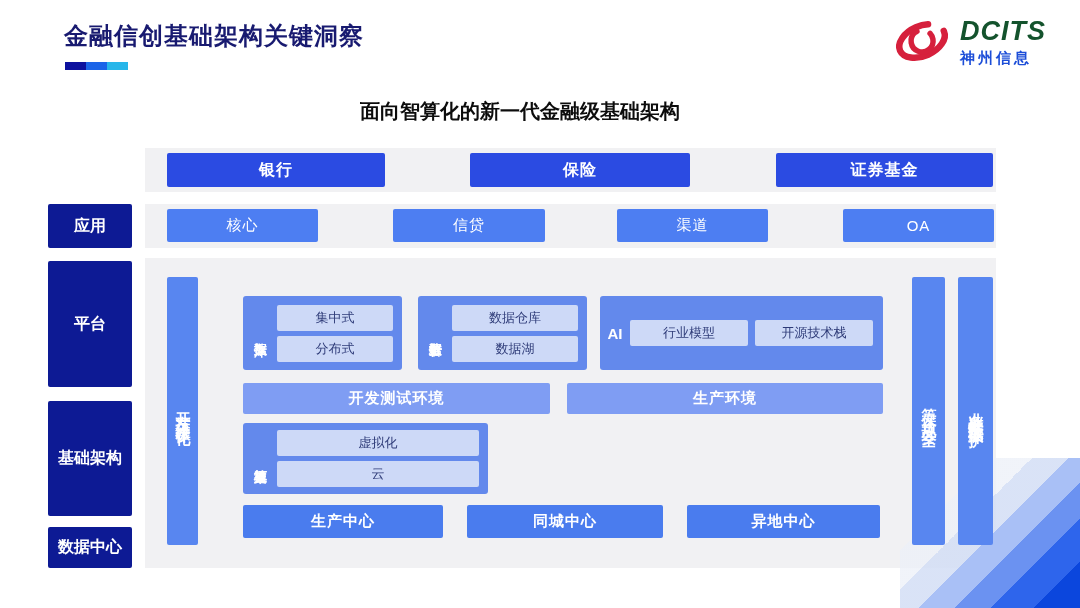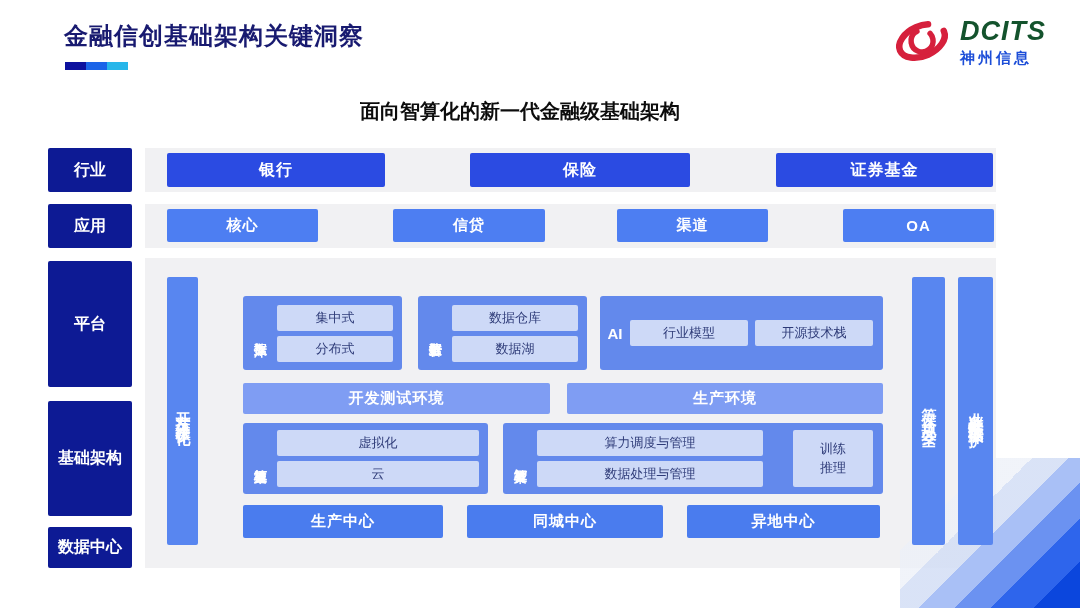--- a/index.html
+++ b/index.html
@@ -33,21 +33,21 @@
   #lbl-dc { top:527px; height:41px; }
 
   
   .strip { position:absolute; left:145px; width:851px; background:#f1f1f3; }
   #strip-industry { top:148px; height:44px; }
   #strip-application { top:204px; height:44px; }
   .ind-btn { position:absolute; top:5px; height:34px; background:#2b4be2; color:#fff;
              font-weight:bold; font-size:16px; display:flex; align-items:center;
              justify-content:center; border-radius:2px; letter-spacing:1px; }
   .app-btn { position:absolute; top:5px; height:33px; background:#4d7ef2; color:#fff;
-             font-weight:bold; font-size:15px; display:flex; align-items:center;
+             font-weight:normal; font-size:15px; display:flex; align-items:center;
              justify-content:center; border-radius:2px; letter-spacing:1px; }
 
   
   .panel { position:absolute; left:145px; top:258px; width:851px; height:310px; background:#f1f1f3; }
 
   .vbar { position:absolute; top:19px; height:268px; background:#5886f0; color:#fff;
           font-weight:bold; border-radius:2px; display:flex; align-items:center;
           justify-content:center; writing-mode:vertical-rl; text-orientation:upright;
           z-index:5; font-size:15px; }
   #devops-bar { left:22px; width:31px; letter-spacing:3px; }
@@ -122,21 +122,20 @@
       </g>
     </svg>
     <div class="logo-text">
       <span class="logo-brand">DCITS</span>
       <span class="logo-company">神州信息</span>
     </div>
   </div>
 
   <div class="subtitle">面向智算化的新一代金融级基础架构</div>
 
-  <div class="side-label" id="lbl-industry">行业</div>
   <div class="side-label" id="lbl-application">应用</div>
   <div class="side-label" id="lbl-platform">平台</div>
   <div class="side-label" id="lbl-infra">基础架构</div>
   <div class="side-label" id="lbl-dc">数据中心</div>
 
   <div class="strip" id="strip-industry">
     <div class="ind-btn" style="left:22px; width:218px;">银行</div>
     <div class="ind-btn" style="left:325px; width:220px;">保险</div>
     <div class="ind-btn" style="left:631px; width:217px;">证券基金</div>
   </div>
@@ -182,28 +181,20 @@
     <div class="env-bar" id="prod-env">生产环境</div>
 
     <div class="group" id="general-compute">
       <div class="group-label">通算框架</div>
       <div class="group-items">
         <div class="chip">虚拟化</div>
         <div class="chip">云</div>
       </div>
     </div>
 
-    <div class="group" id="intelligent-compute">
-      <div class="group-label">智算框架</div>
-      <div class="group-items ic-items">
-        <div class="chip">算力调度与管理</div>
-        <div class="chip">数据处理与管理</div>
-      </div>
-      <div class="ic-side">训练推理</div>
-    </div>
 
     <div class="center-box" id="center-prod">生产中心</div>
     <div class="center-box" id="center-city">同城中心</div>
     <div class="center-box" id="center-remote">异地中心</div>
   </div>
 
   <div class="corner-deco"></div>
 </div>
 
 </body></html>

